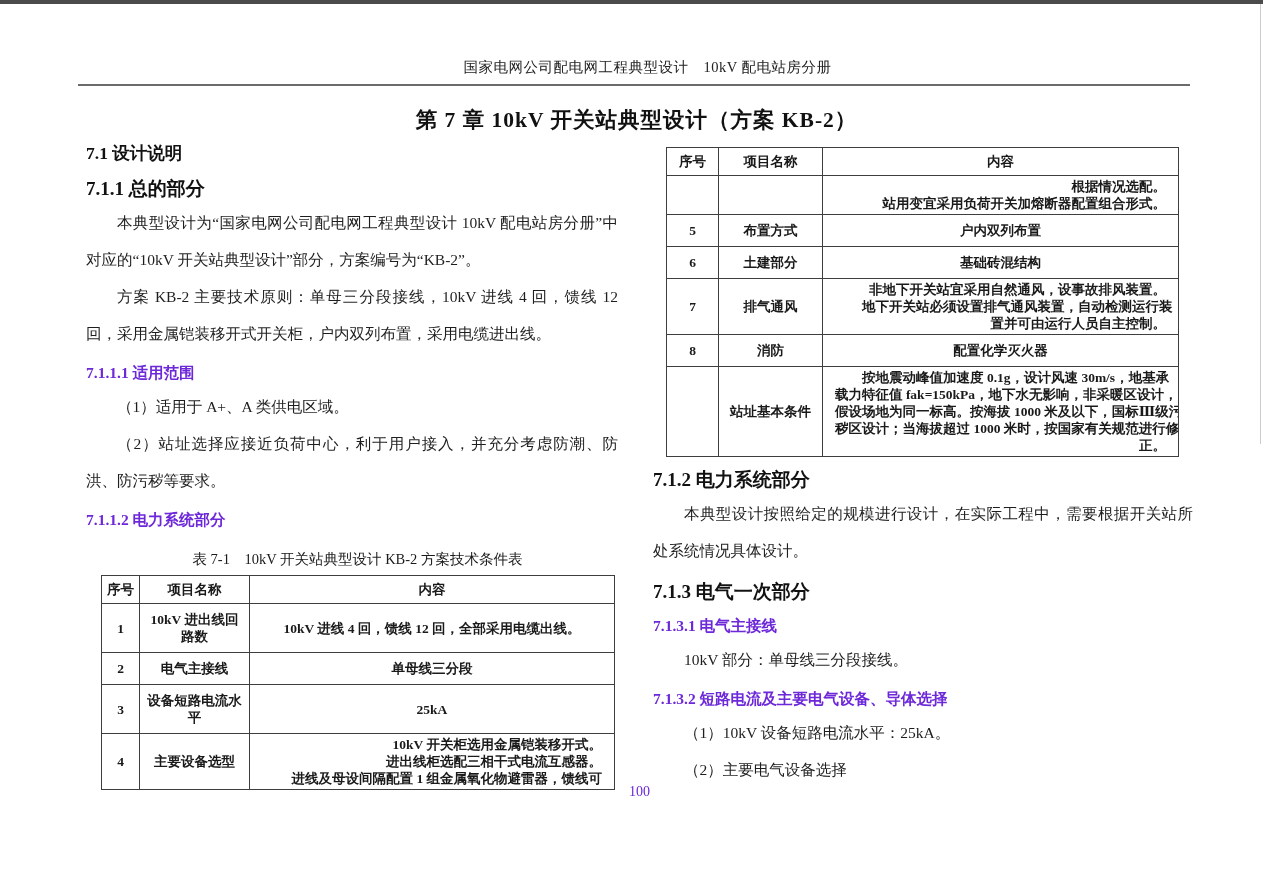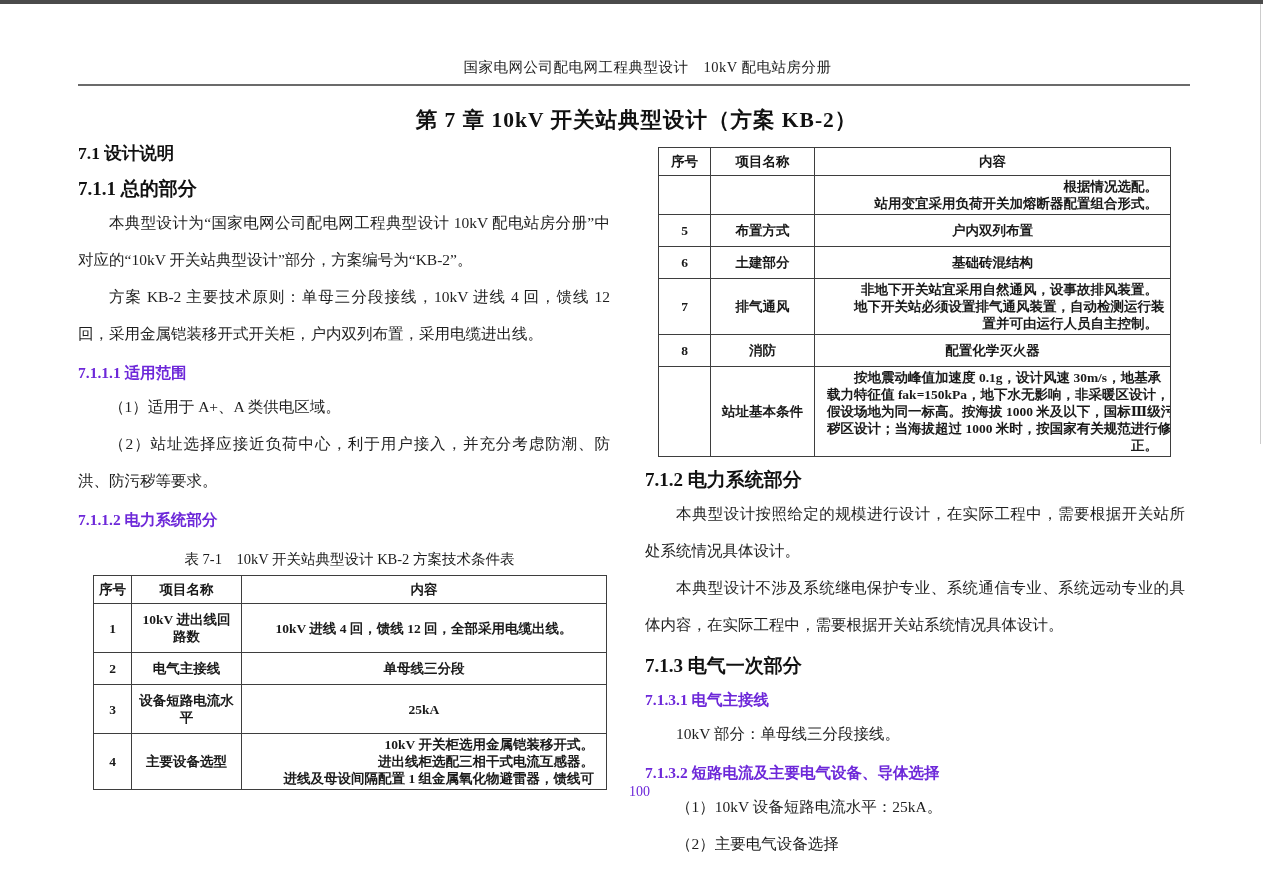--- a/index.html
+++ b/index.html
@@ -20,21 +20,21 @@
     text-align:center;font-size:14.5px;letter-spacing:0.5px;color:#222;
   }
   .header-rule{position:absolute;top:84px;left:78px;width:1112px;height:2px;background:#6b6b6b;}
 
   .chapter-title{
     position:absolute;top:100px;left:0;width:100%;margin:5px;
     text-align:center;font-size:21.5px;font-weight:bold;color:#111;
     letter-spacing:1px;
   }
 
-  .col{position:absolute;font-size:15.5px;line-height:37px;}
+  .col{position:absolute;font-size:15.5px;line-height:37px;margin-left:8px;}
   .col-left{left:78px;top:140px;width:532px;}
   .col-right{left:645px;top:147px;width:540px;}
 
   .h-l1{font-size:17.5px;font-weight:bold;margin:0 0 4px 0;line-height:26px;color:#111;}
   .h-l2{font-size:19px;font-weight:bold;margin:10px 0 2px 0;line-height:26px;color:#111;}
   .h-l3{font-size:15.5px;font-weight:bold;margin:8px 0 2px 0;line-height:26px;color:#6d28d9;}
 
   .para{margin:0;text-indent:2em;text-align:justify;}
 
   .tbl-caption{
@@ -182,21 +182,20 @@
           <div class="cell-line">假设场地为同一标高。按海拔 1000 米及以下，国标Ⅲ级污</div>
           <div class="cell-line">秽区设计；当海拔超过 1000 米时，按国家有关规范进行修</div>
           <div class="cell-line">正。</div>
         </td>
       </tr>
     </tbody>
       </table>
 
     <div class="h-l2">7.1.2 电力系统部分</div>
     <p class="para">本典型设计按照给定的规模进行设计，在实际工程中，需要根据开关站所处系统情况具体设计。</p>
-    <p class="para">本典型设计不涉及系统继电保护专业、系统通信专业、系统远动专业的具体内容，在实际工程中，需要根据开关站系统情况具体设计。</p>
     <div class="h-l2">7.1.3 电气一次部分</div>
     <div class="h-l3">7.1.3.1 电气主接线</div>
     <p class="para">10kV 部分：单母线三分段接线。</p>
     <div class="h-l3">7.1.3.2 短路电流及主要电气设备、导体选择</div>
     <p class="para">（1）10kV 设备短路电流水平：25kA。</p>
     <p class="para">（2）主要电气设备选择</p>
   </div>
 
   <div class="page-number">100</div>
 </div>

